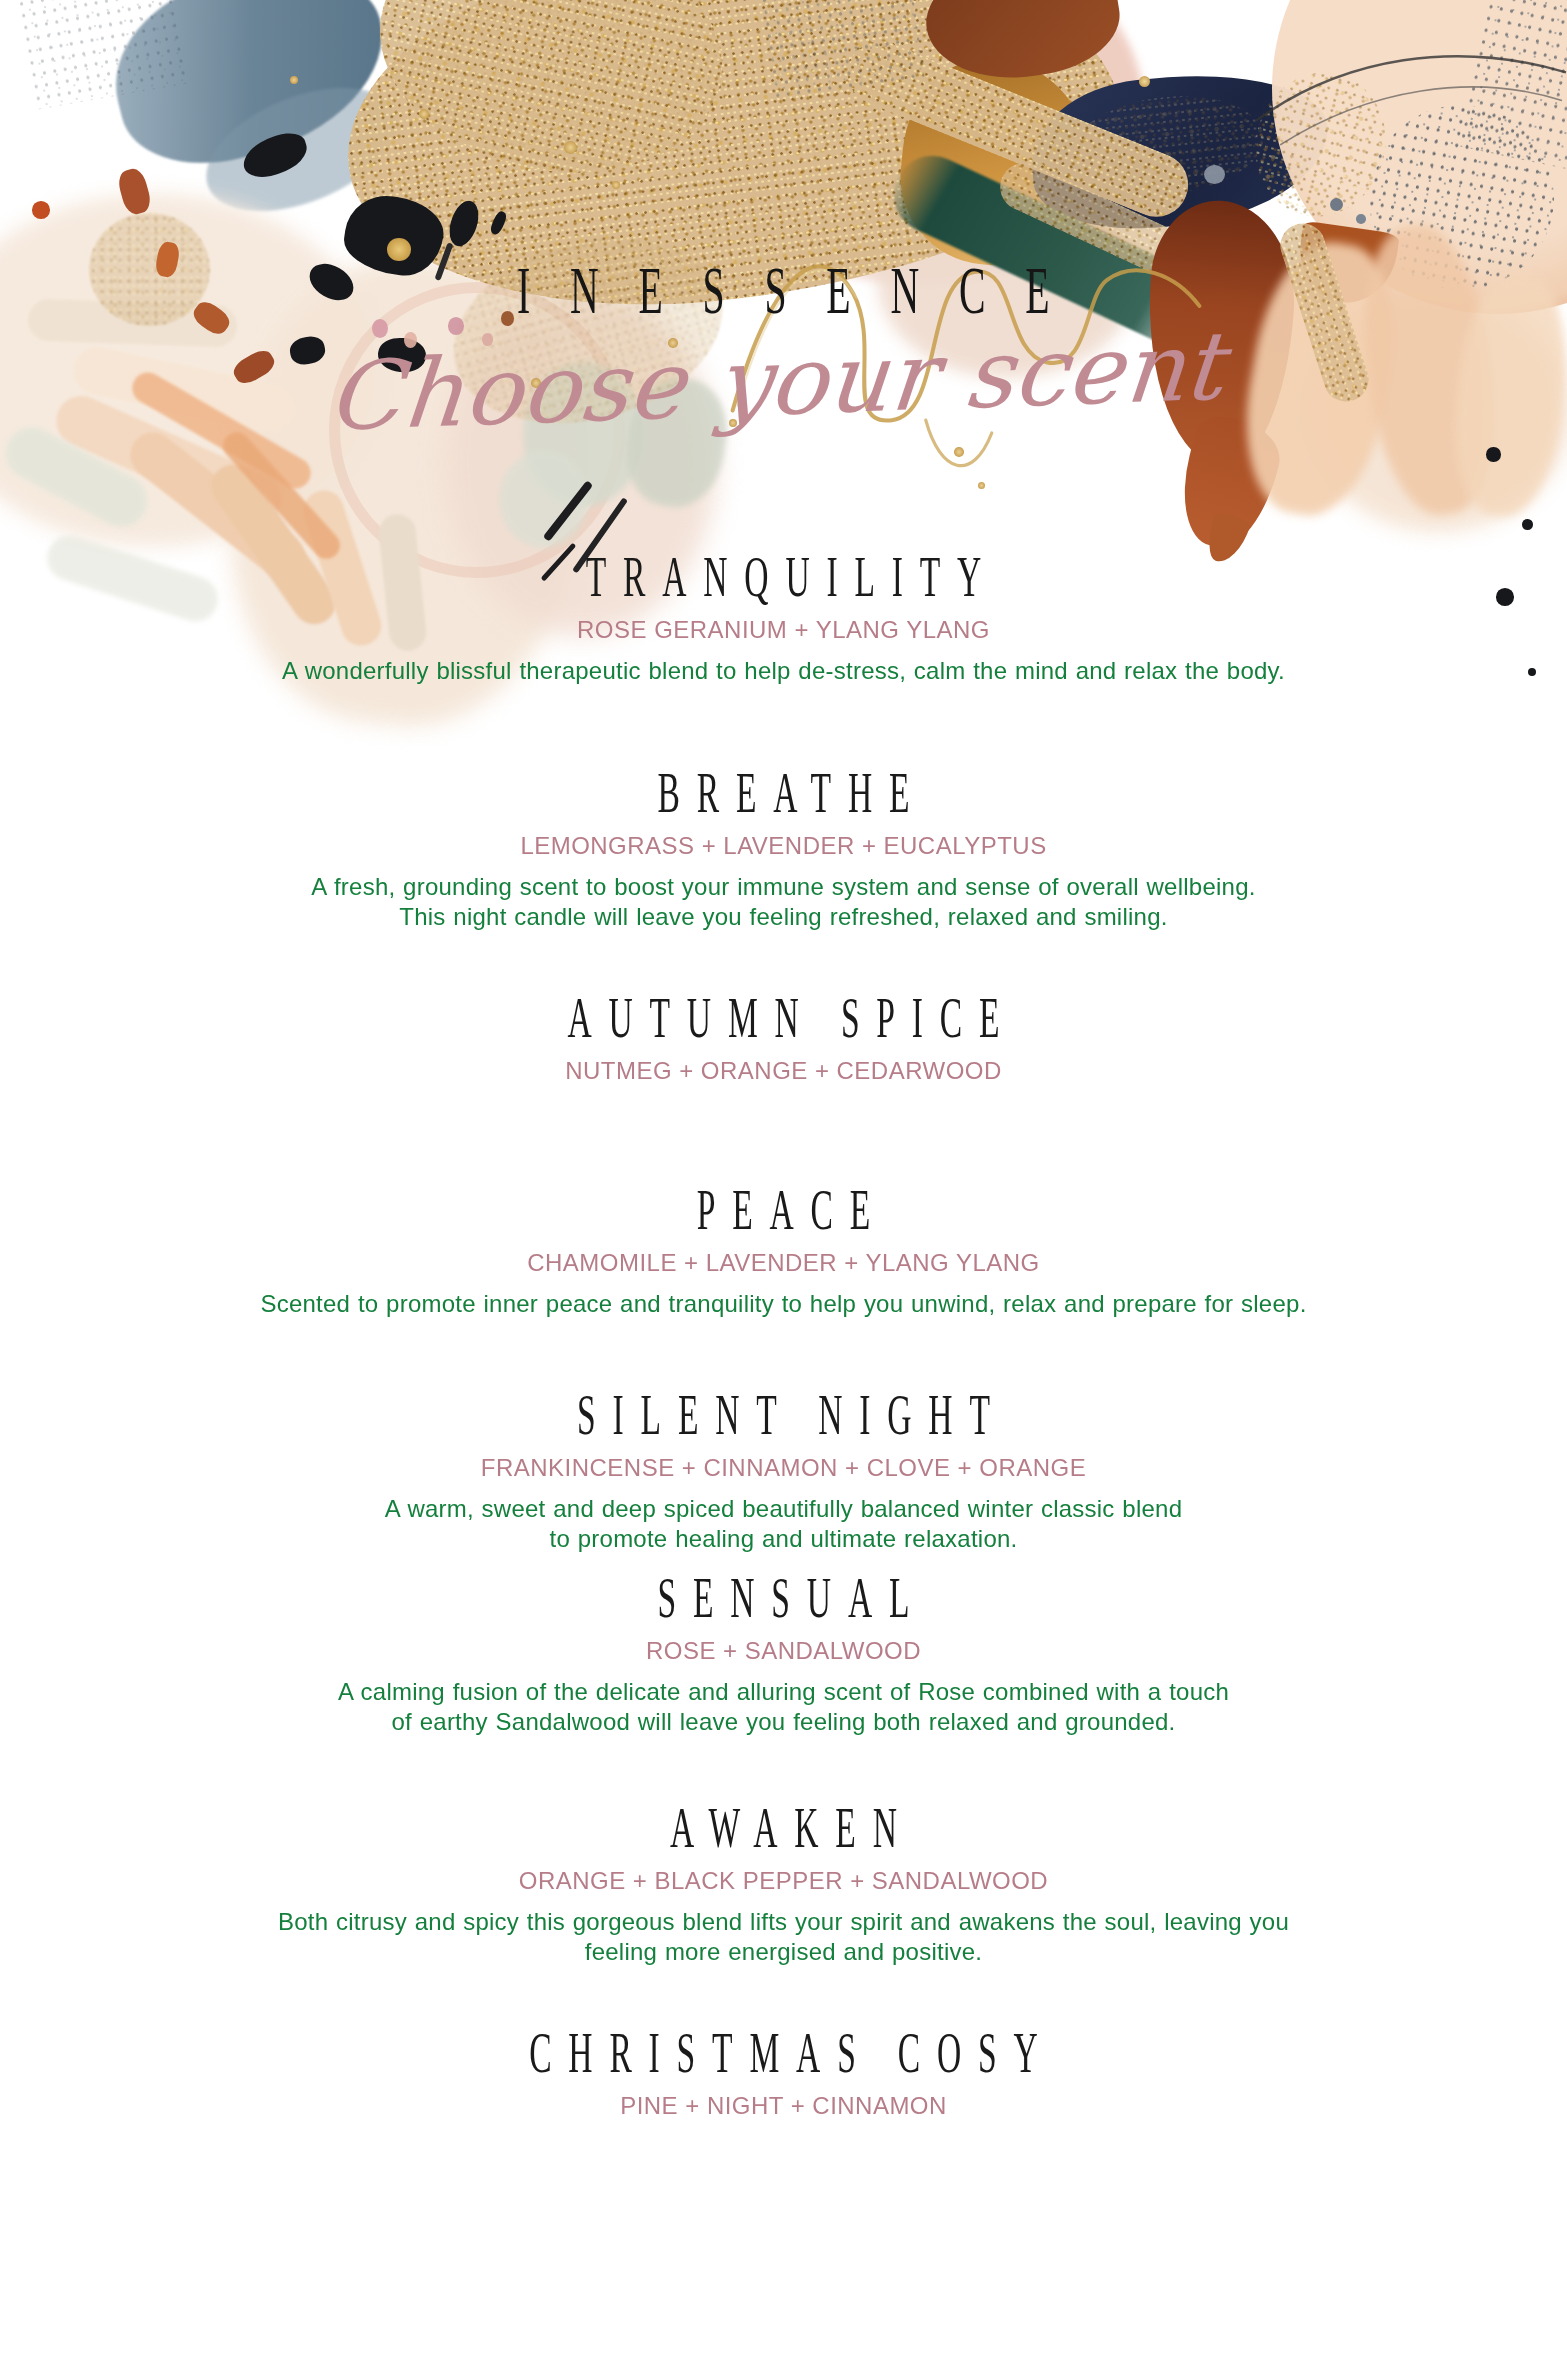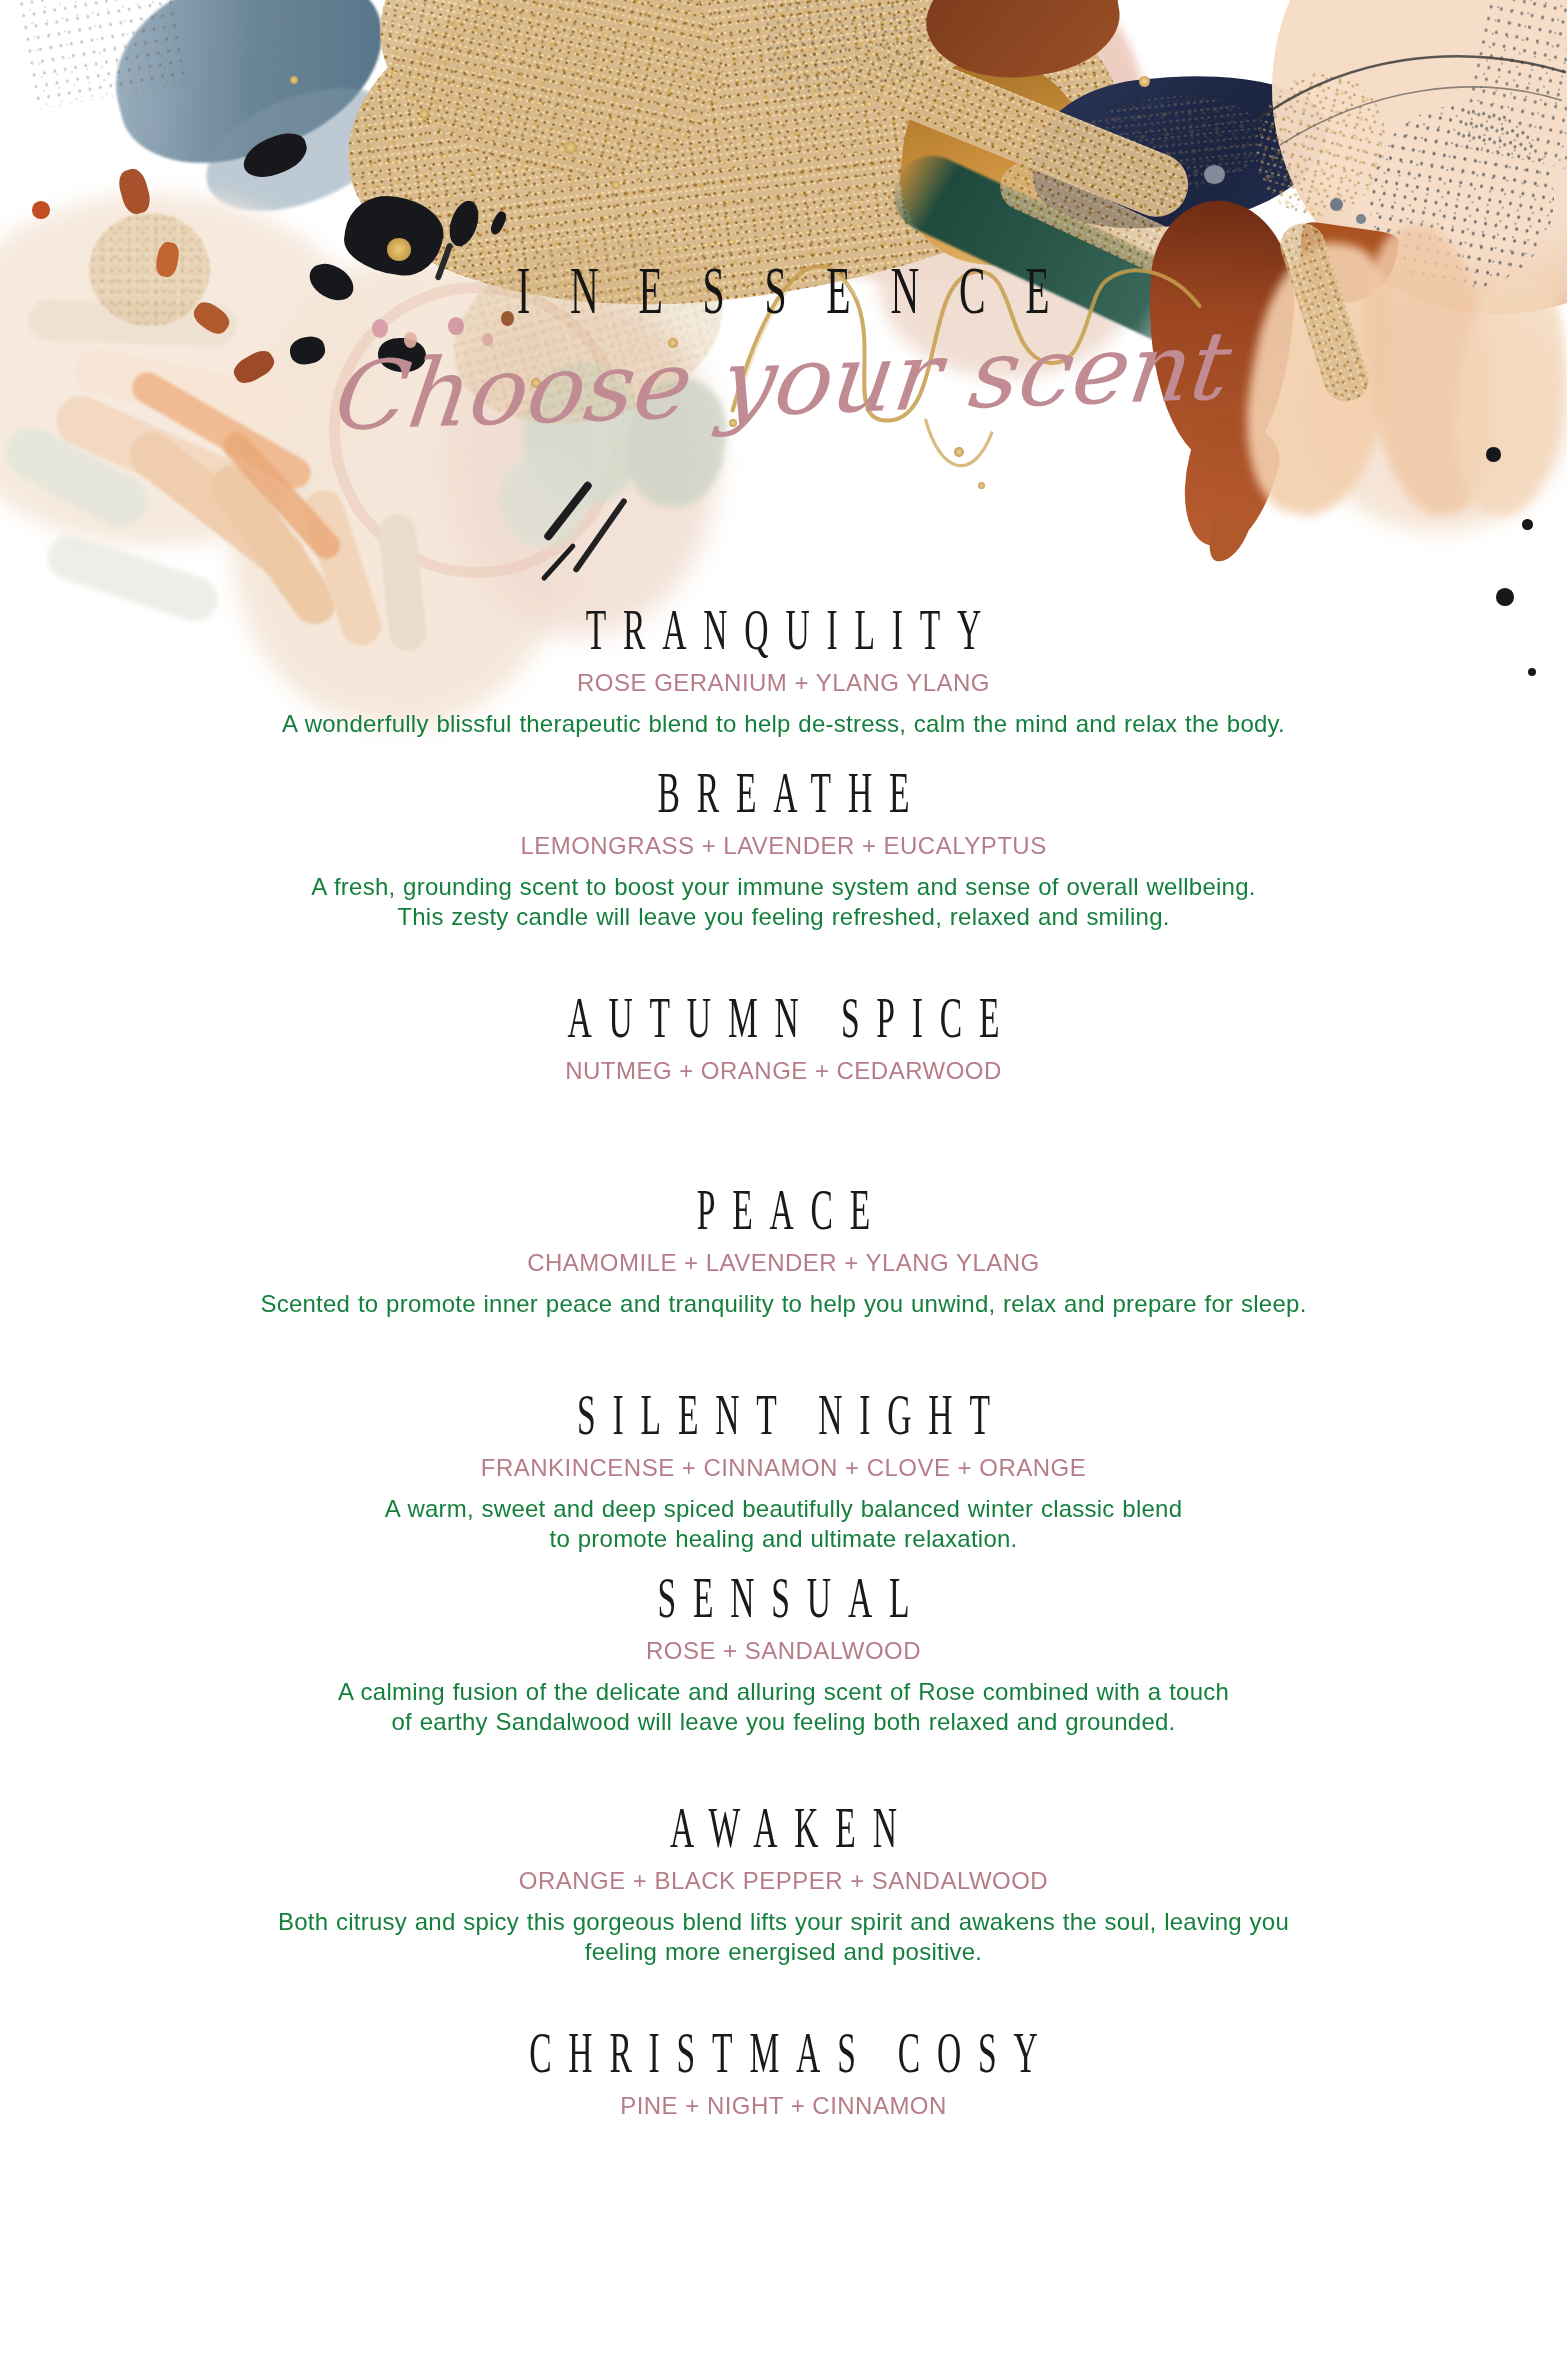--- a/index.html
+++ b/index.html
@@ -24,21 +24,21 @@
          color:#161616;letter-spacing:1em;padding-left:1em;transform:scaleX(.585);white-space:nowrap;}
   .tagline-row{position:absolute;top:324px;left:0;width:100%;text-align:center;}
   .tagline{display:inline-block;font-family:"DejaVu Serif",serif;font-style:italic;font-size:95px;
            line-height:1.2;color:#c18b94;transform:skewX(-10deg) rotate(-2deg);white-space:nowrap;}
   .scent{position:absolute;left:0;width:100%;text-align:center;}
   .scent .name{margin:0;font-family:"Liberation Serif",serif;font-weight:400;font-size:56px;line-height:1;
          color:#1a1a1a;letter-spacing:.5em;padding-left:.5em;transform:scaleX(.6);white-space:nowrap;}
   .scent .ing{margin:11.3px 0 0 0;font-size:24px;line-height:1.2;color:#b67d89;letter-spacing:.02em;font-weight:400;}
   .scent .desc{margin:10.5px 0 0 0;font-size:24px;line-height:1.26;color:#15803d;letter-spacing:.01em;
          word-spacing:0.8px;white-space:pre-line;}
-  .s1{top:602px}.s2{top:765px}.s3{top:990px}.s4{top:1182px}
+  .s1{top:549px}.s2{top:765px}.s3{top:990px}.s4{top:1182px}
   .s5{top:1387px}.s6{top:1570px}.s7{top:1800px}.s8{top:2025px}
   svg{position:absolute;}
 </style>
 </head>
 <body>
 
 <div class="page">
 
   <div class="art">
 
@@ -165,21 +165,21 @@
   <section class="scent s1">
     <h2 class="name">TRANQUILITY</h2>
     <div class="ing">ROSE GERANIUM + YLANG YLANG</div>
     <div class="desc">A wonderfully blissful therapeutic blend to help de-stress, calm the mind and relax the body.</div>
   </section>
 
   <section class="scent s2">
     <h2 class="name">BREATHE</h2>
     <div class="ing">LEMONGRASS + LAVENDER + EUCALYPTUS</div>
     <div class="desc">A fresh, grounding scent to boost your immune system and sense of overall wellbeing.
-This zesty candle will leave you feeling refreshed, relaxed and smiling.</div>
+This night candle will leave you feeling refreshed, relaxed and smiling.</div>
   </section>
 
   <section class="scent s3">
     <h2 class="name">AUTUMN SPICE</h2>
     <div class="ing">NUTMEG + ORANGE + CEDARWOOD</div>
   </section>
 
   <section class="scent s4">
     <h2 class="name">PEACE</h2>
     <div class="ing">CHAMOMILE + LAVENDER + YLANG YLANG</div>

